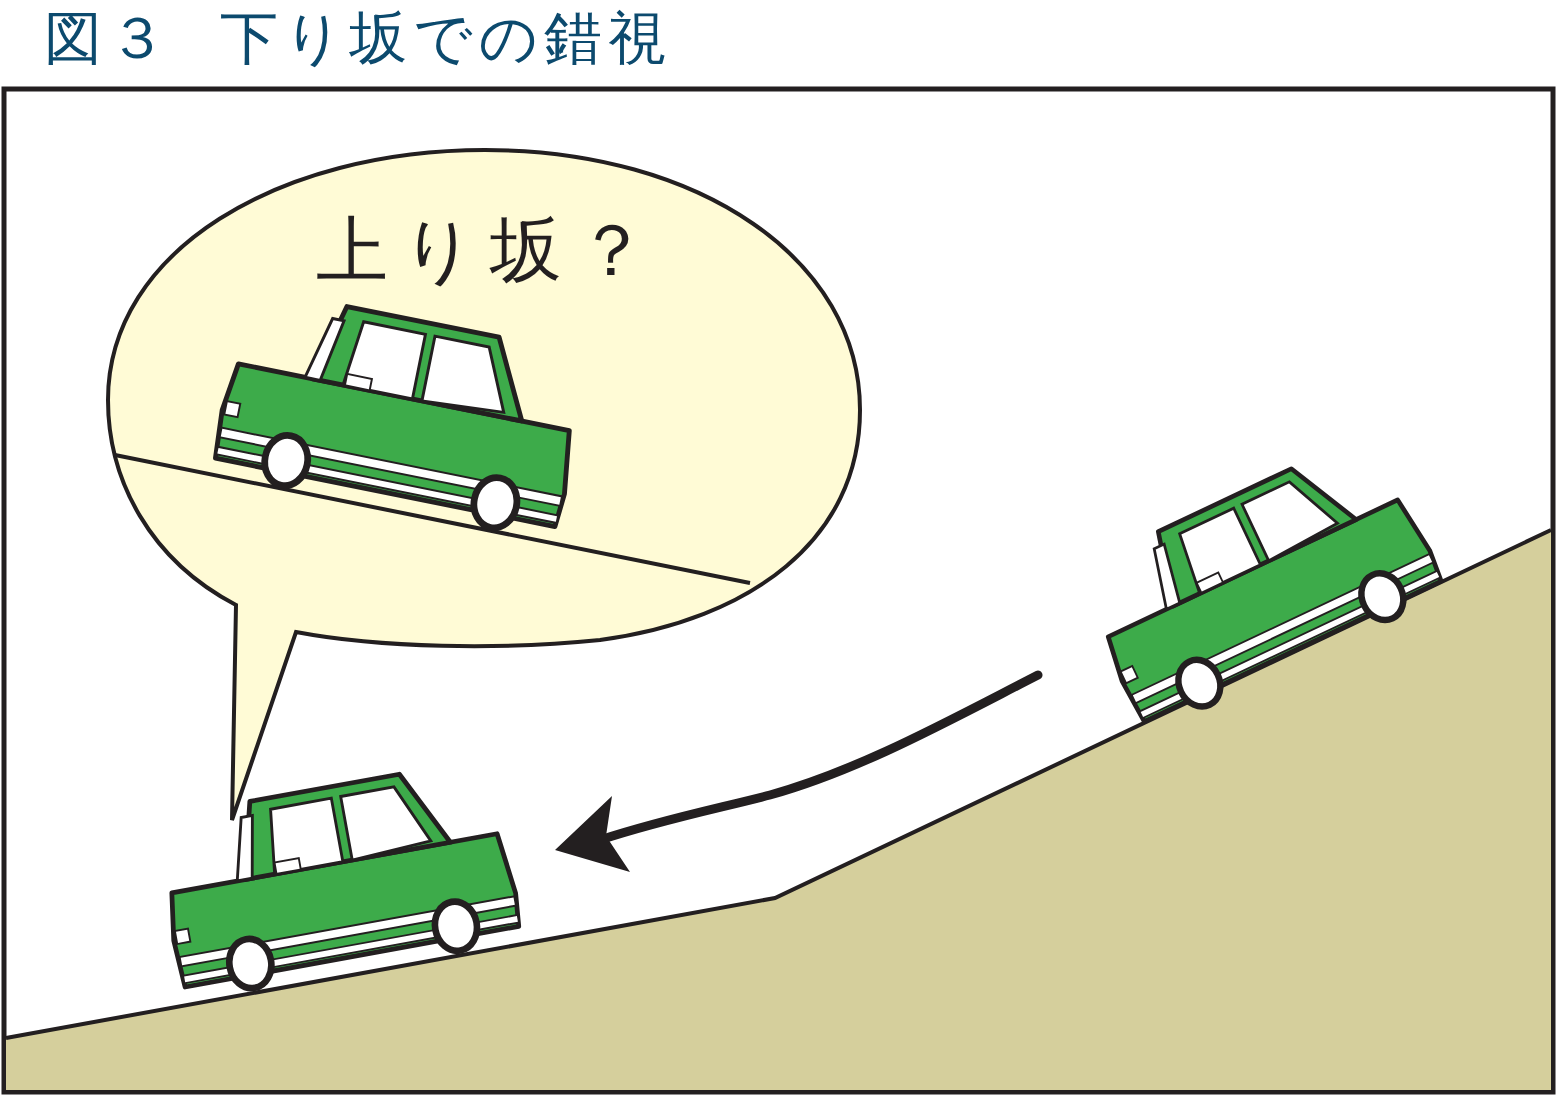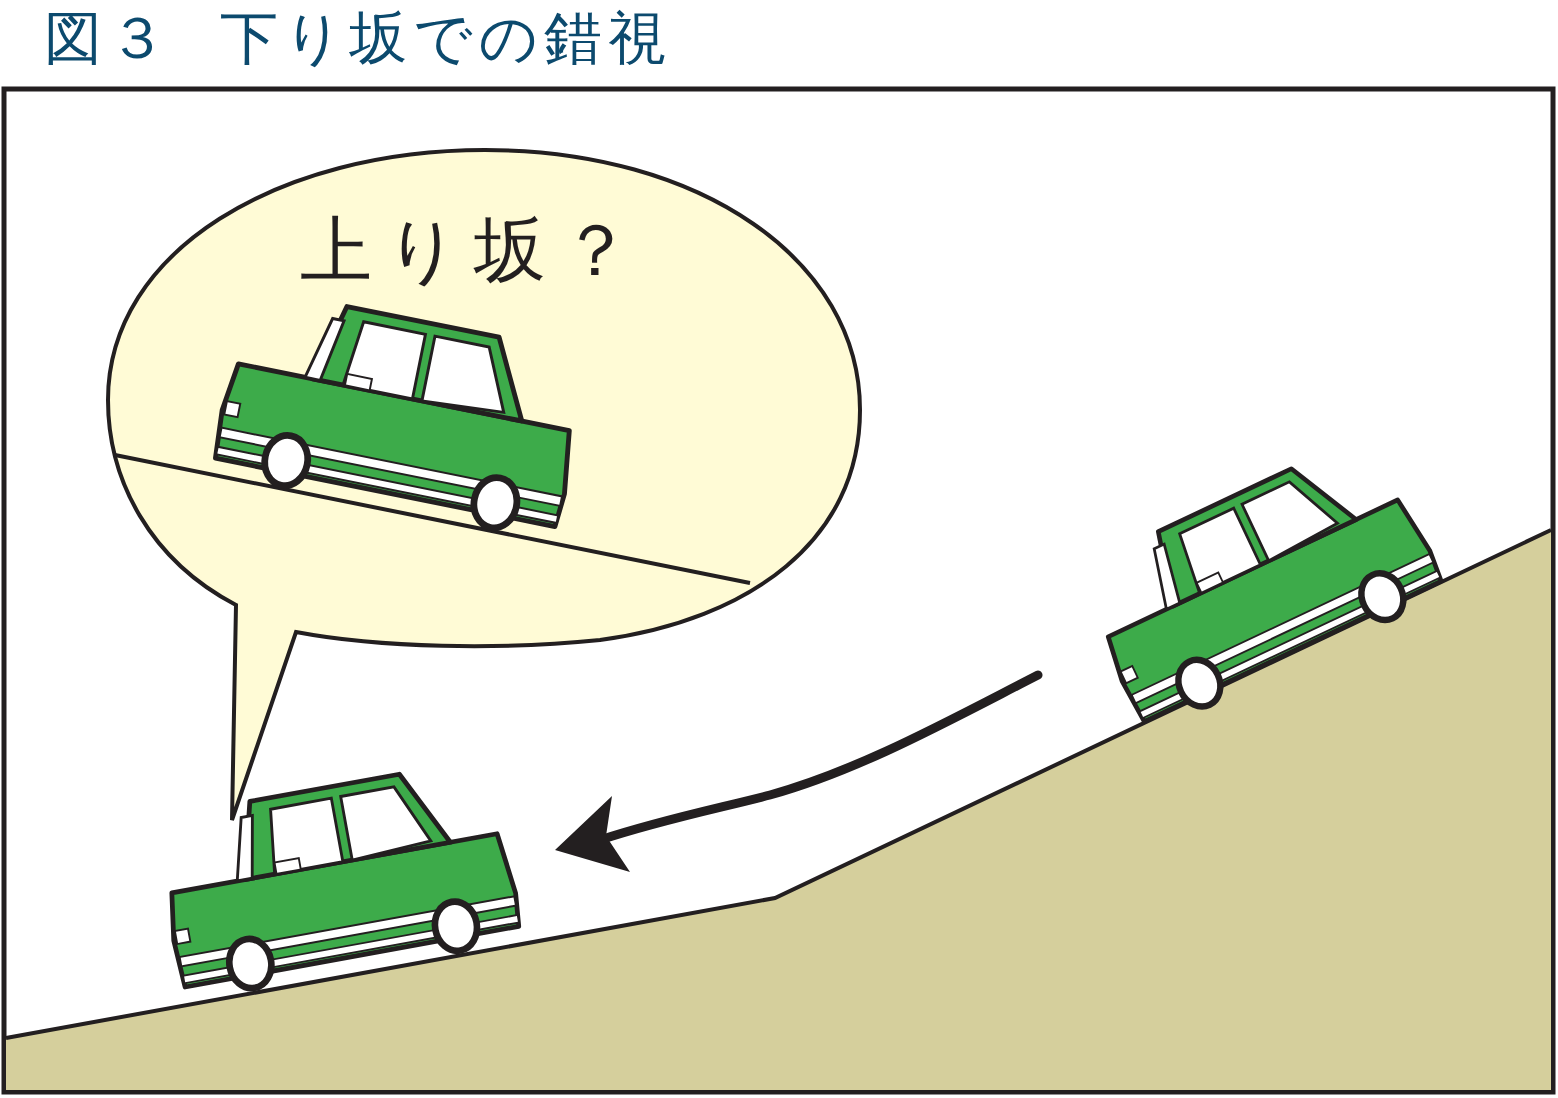--- a/index.html
+++ b/index.html
@@ -7,21 +7,21 @@
          font-family: "DejaVu Sans", sans-serif; }
   .title {
     position: absolute; left: 4px; top: 0px; height: 78px;
     font-size: 58px; line-height: 76px; color: #0c4a6e; letter-spacing: 6px;
     white-space: nowrap;
     margin-left: 40px;
   }
   .title .num { margin-left: 10px; margin-right: 38px; }
   .frame { position: absolute; left: 0; top: 0; }
   .bubble-text {
-    position: absolute; left: 300px; top: 205px; width: 340px; height: 90px;
+    position: absolute; left: 316px; top: 205px; width: 340px; height: 90px;
     font-size: 72px; line-height: 90px; color: #231f20; letter-spacing: 14px;
     white-space: nowrap;
   }
 </style>
 </head>
 <body>
 
 <div class="title">
   <span>図３</span><span class="num"></span><span>下り坂での錯視</span>
 </div>

